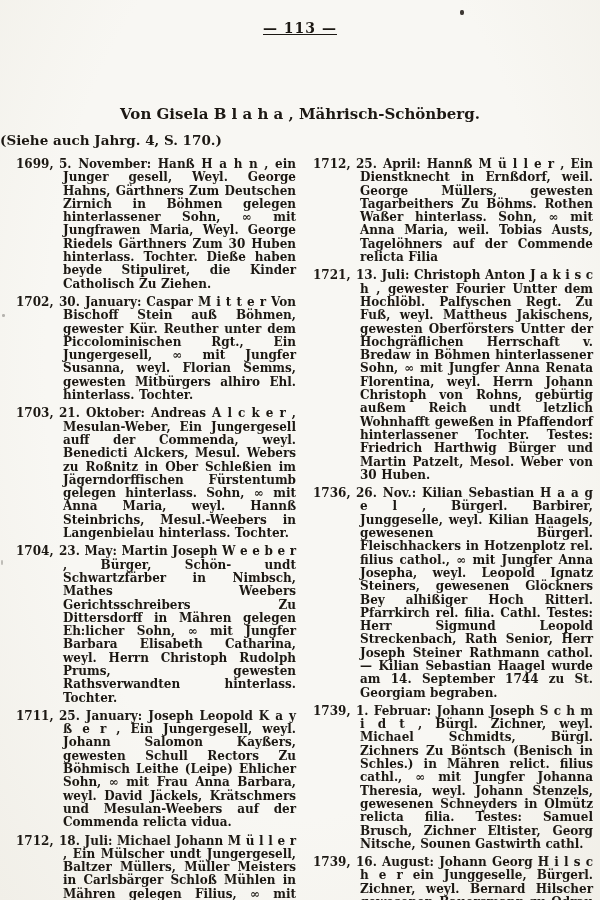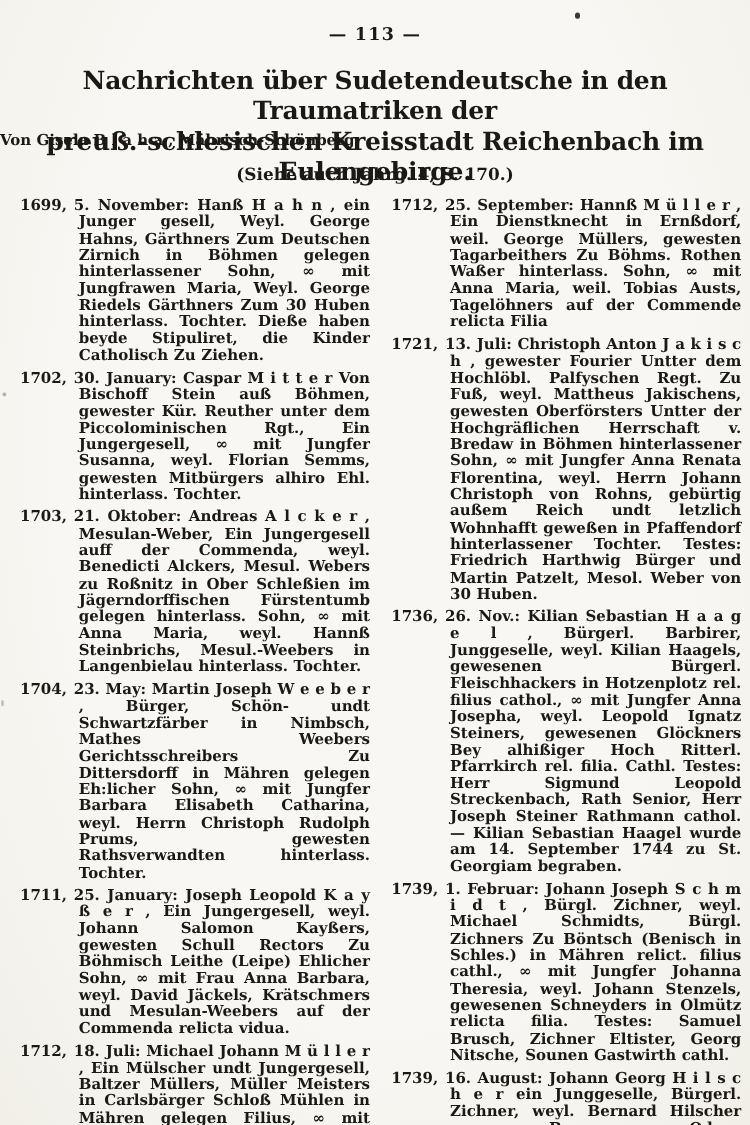--- a/index.html
+++ b/index.html
@@ -8,34 +8,34 @@
     width:600px;height:900px;
     background:#f7f6f1;
     background-image:radial-gradient(ellipse at 50% 40%, #f8f7f3 60%, #f1efe8 100%);
     font-family:"DejaVu Serif", serif;
     font-weight:700;
     color:#1c1813;
     overflow:hidden;
   }
   .pageno{
     position:absolute;top:20px;left:0;width:100%;
-    text-align:center;font-size:14px;letter-spacing:1px;
+    text-align:center;font-size:14px;letter-spacing:1px;text-decoration:underline;
   }
   .title{
     position:absolute;top:52px;left:14px;right:14px;margin:0;
     text-align:center;font-size:20px;line-height:1.22;
     letter-spacing:-0.2px;
   }
   .byline{
     position:absolute;top:105px;left:0;width:100%;
-    text-align:left;font-size:12px;
+    text-align:center;font-size:15px;
   }
   .ref{
     position:absolute;top:132px;left:0;width:100%;
-    text-align:center;font-size:13.5px;
+    font-size:13.5px;
   }
   .columns{
     position:absolute;top:158px;left:13px;right:7px;
     display:flex;gap:14px;
   }
   .col{flex:1 1 0;min-width:0;}
   .entry{
     font-size:12px;line-height:13.3px;
     text-align:justify;
     padding-left:47px;text-indent:-47px;
@@ -52,39 +52,38 @@
 <body>
 
 <div class="page">
 
   <span class="speck s1"></span>
   <span class="speck s2"></span>
   <span class="speck s3"></span>
 
   <div class="pageno">— 113 —</div>
 
-  <h1 class="title"><span>Nachrichten über Sudetendeutsche in den Traumatriken der</span><br><span>preuß.-schlesischen Kreisstadt Reichenbach im Eulengebirge.</span></h1>
 
   <div class="byline">Von Gisela B l a h a ,  Mährisch-Schönberg.</div>
 
   <div class="ref">(Siehe auch Jahrg. 4, S. 170.)</div>
 
   <div class="columns">
 
     <div class="col">
       <p class="entry"><span class="year">1699,</span><span>5. November: Hanß H a h n , ein Junger gesell, Weyl. George Hahns, Gärthners Zum Deutschen Zirnich in Böhmen gelegen hinterlassener Sohn, ∞ mit Jungfrawen Maria, Weyl. George Riedels Gärthners Zum 30 Huben hinterlass. Tochter. Dieße haben beyde Stipuliret, die Kinder Catholisch Zu Ziehen.</span></p>
       <p class="entry"><span class="year">1702,</span><span>30. January: Caspar M i t t e r Von Bischoff Stein auß Böhmen, gewester Kür. Reuther unter dem Piccolominischen Rgt., Ein Jungergesell, ∞ mit Jungfer Susanna, weyl. Florian Semms, gewesten Mitbürgers alhiro Ehl. hinterlass. Tochter.</span></p>
       <p class="entry"><span class="year">1703,</span><span>21. Oktober: Andreas A l c k e r , Mesulan-Weber, Ein Jungergesell auff der Commenda, weyl. Benedicti Alckers, Mesul. Webers zu Roßnitz in Ober Schleßien im Jägerndorffischen Fürstentumb gelegen hinterlass. Sohn, ∞ mit Anna Maria, weyl. Hannß Steinbrichs, Mesul.-Weebers in Langenbielau hinterlass. Tochter.</span></p>
       <p class="entry"><span class="year">1704,</span><span>23. May: Martin Joseph W e e b e r , Bürger, Schön- undt Schwartzfärber in Nimbsch, Mathes Weebers Gerichtsschreibers Zu Dittersdorff in Mähren gelegen Eh:licher Sohn, ∞ mit Jungfer Barbara Elisabeth Catharina, weyl. Herrn Christoph Rudolph Prums, gewesten Rathsverwandten hinterlass. Tochter.</span></p>
       <p class="entry"><span class="year">1711,</span><span>25. January: Joseph Leopold K a y ß e r , Ein Jungergesell, weyl. Johann Salomon Kayßers, gewesten Schull Rectors Zu Böhmisch Leithe (Leipe) Ehlicher Sohn, ∞ mit Frau Anna Barbara, weyl. David Jäckels, Krätschmers und Mesulan-Weebers auf der Commenda relicta vidua.</span></p>
       <p class="entry"><span class="year">1712,</span><span>18. Juli: Michael Johann M ü l l e r , Ein Mülscher undt Jungergesell, Baltzer Müllers, Müller Meisters in Carlsbärger Schloß Mühlen in Mähren gelegen Filius, ∞ mit Jungfer Barbara Elisabeth, weyl. Johann Christoph Ulrichs, gewesten Bäckers und Zech Meisters alhiro hinterlass. Tochter.</span></p>
     </div>
 
     <div class="col">
-      <p class="entry"><span class="year">1712,</span><span>25. September: Hannß M ü l l e r , Ein Dienstknecht in Ernßdorf, weil. George Müllers, gewesten Tagarbeithers Zu Böhms. Rothen Waßer hinterlass. Sohn, ∞ mit Anna Maria, weil. Tobias Austs, Tagelöhners auf der Commende relicta Filia</span></p>
+      <p class="entry"><span class="year">1712,</span><span>25. April: Hannß M ü l l e r , Ein Dienstknecht in Ernßdorf, weil. George Müllers, gewesten Tagarbeithers Zu Böhms. Rothen Waßer hinterlass. Sohn, ∞ mit Anna Maria, weil. Tobias Austs, Tagelöhners auf der Commende relicta Filia</span></p>
       <p class="entry"><span class="year">1721,</span><span>13. Juli: Christoph Anton J a k i s c h , gewester Fourier Untter dem Hochlöbl. Palfyschen Regt. Zu Fuß, weyl. Mattheus Jakischens, gewesten Oberförsters Untter der Hochgräflichen Herrschaft v. Bredaw in Böhmen hinterlassener Sohn, ∞ mit Jungfer Anna Renata Florentina, weyl. Herrn Johann Christoph von Rohns, gebürtig außem Reich undt letzlich Wohnhafft geweßen in Pfaffendorf hinterlassener Tochter. Testes: Friedrich Harthwig Bürger und Martin Patzelt, Mesol. Weber von 30 Huben.</span></p>
       <p class="entry"><span class="year">1736,</span><span>26. Nov.: Kilian Sebastian H a a g e l , Bürgerl. Barbirer, Junggeselle, weyl. Kilian Haagels, gewesenen Bürgerl. Fleischhackers in Hotzenplotz rel. filius cathol., ∞ mit Jungfer Anna Josepha, weyl. Leopold Ignatz Steiners, gewesenen Glöckners Bey alhißiger Hoch Ritterl. Pfarrkirch rel. filia. Cathl. Testes: Herr Sigmund Leopold Streckenbach, Rath Senior, Herr Joseph Steiner Rathmann cathol. — Kilian Sebastian Haagel wurde am 14. September 1744 zu St. Georgiam begraben.</span></p>
       <p class="entry"><span class="year">1739,</span><span>1. Februar: Johann Joseph S c h m i d t , Bürgl. Zichner, weyl. Michael Schmidts, Bürgl. Zichners Zu Böntsch (Benisch in Schles.) in Mähren relict. filius cathl., ∞ mit Jungfer Johanna Theresia, weyl. Johann Stenzels, gewesenen Schneyders in Olmütz relicta filia. Testes: Samuel Brusch, Zichner Eltister, Georg Nitsche, Sounen Gastwirth cathl.</span></p>
       <p class="entry"><span class="year">1739,</span><span>16. August: Johann Georg H i l s c h e r ein Junggeselle, Bürgerl. Zichner, weyl. Bernard Hilscher gewesenen Bauersmann zu Odrau in Oberschlesien relictus filius cathl., ∞ mit Jungfer Anna Barbara weyl. Johann Heinrich Kalbels, Bürgl. Schloßers alhir rel filia. Testes: Jo-</span></p>
     </div>
 
   </div>
 </div>
 
 </body></html>

